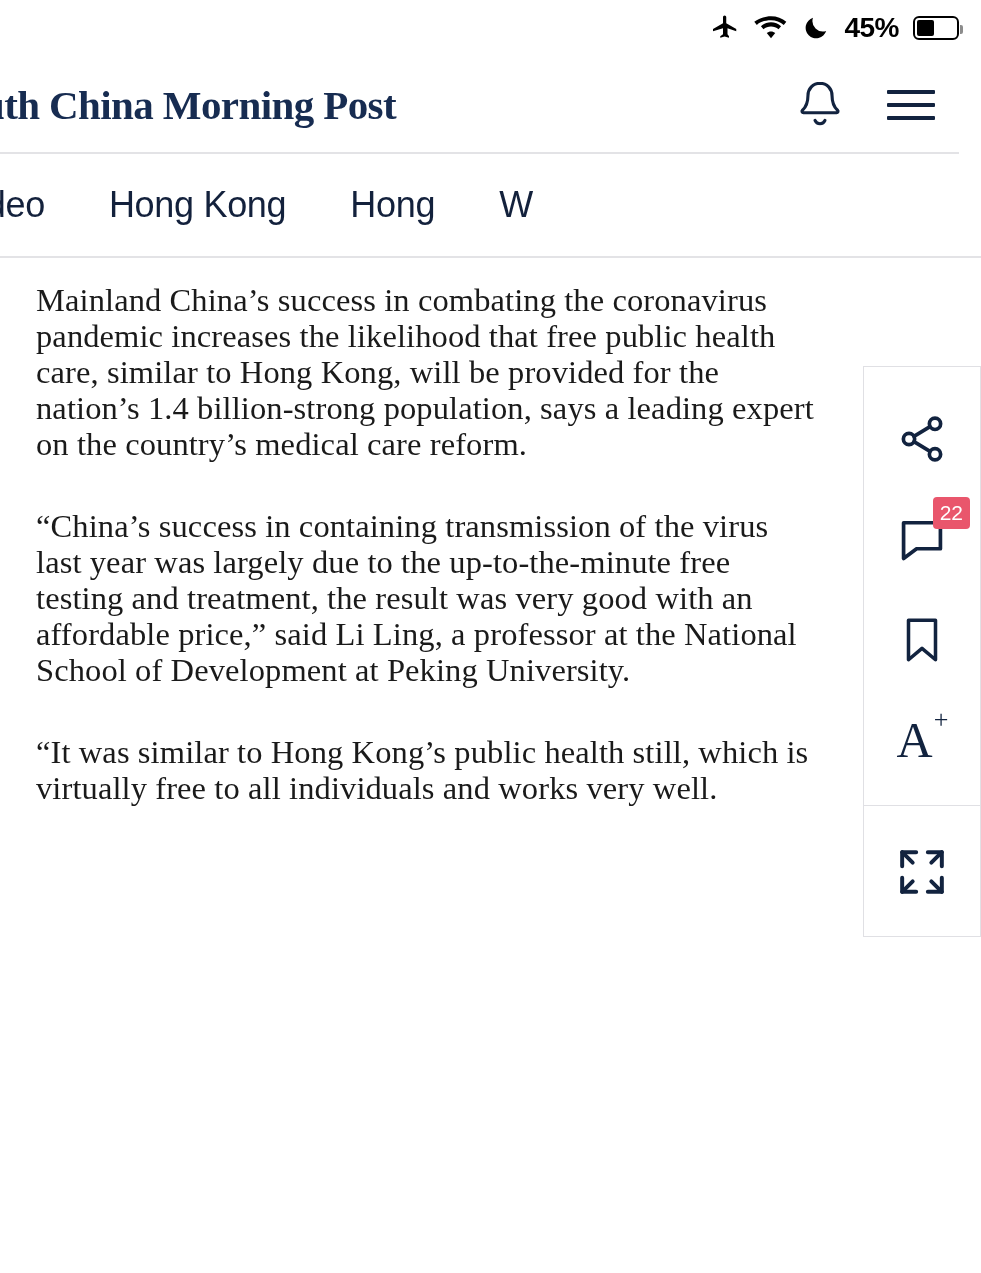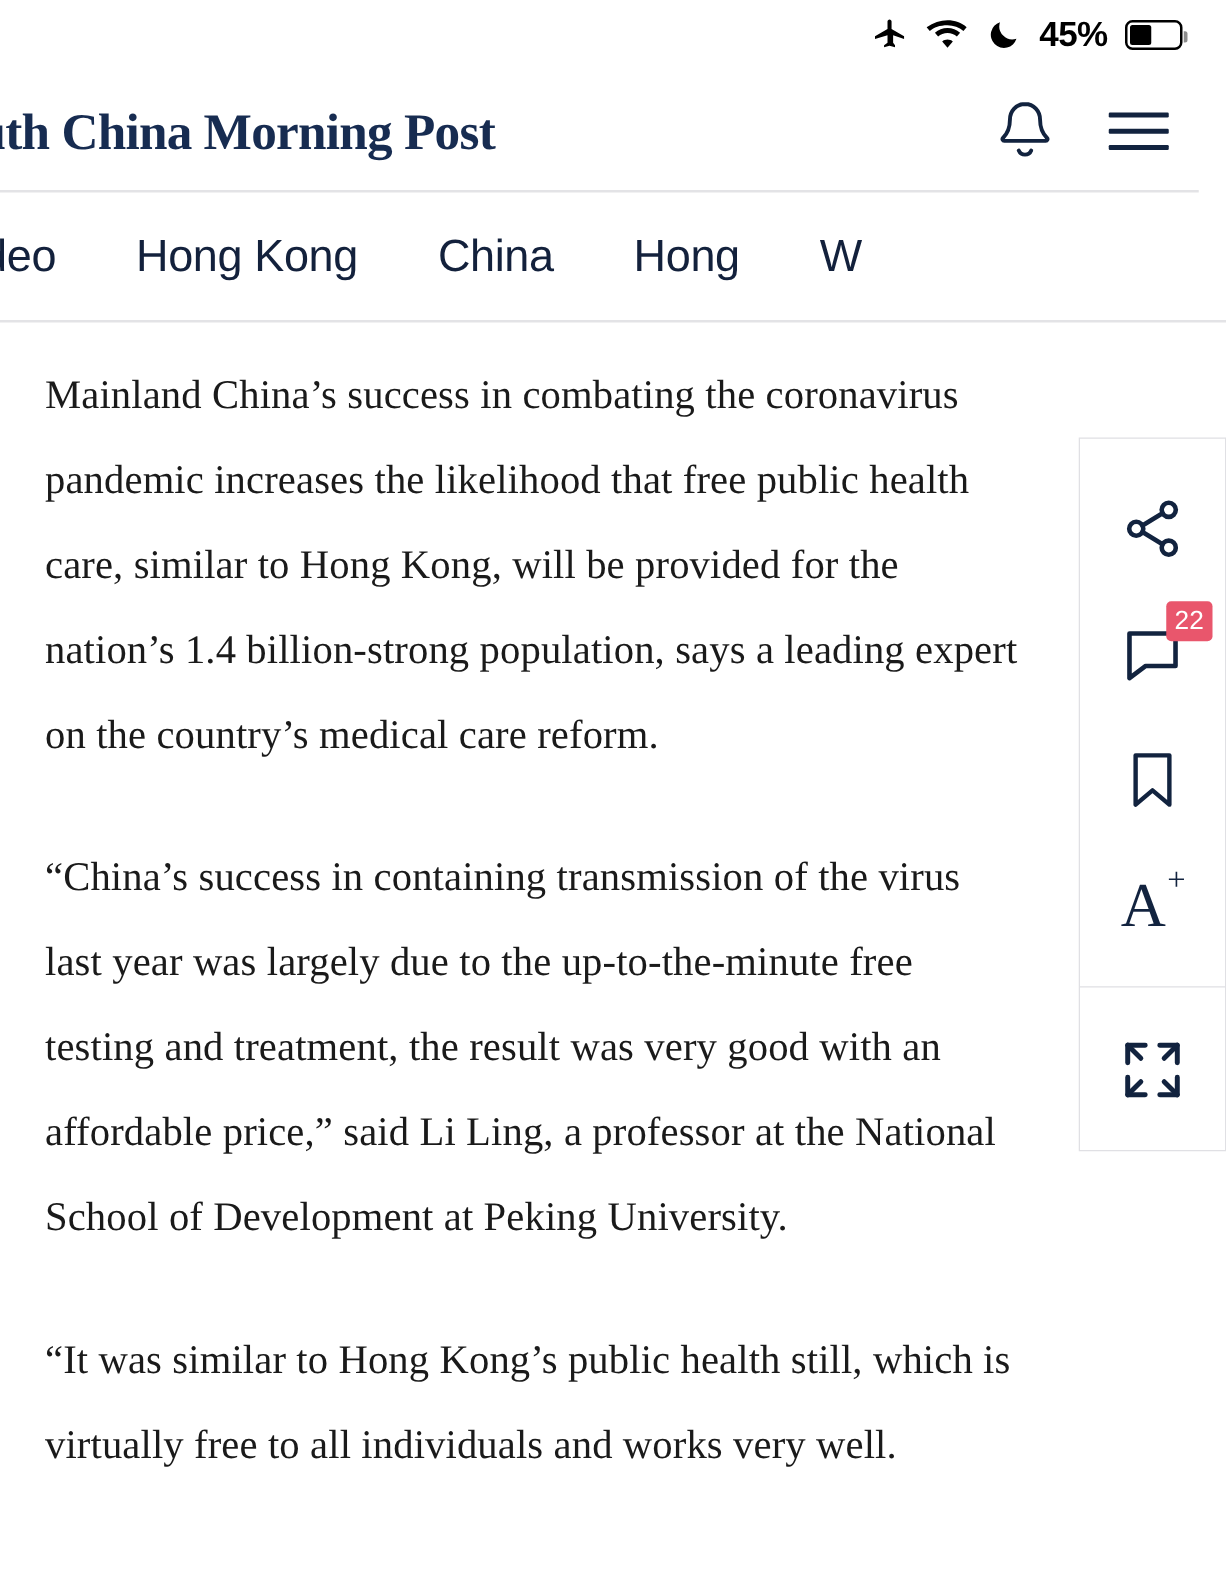--- a/index.html
+++ b/index.html
@@ -15,21 +15,21 @@
     color: #12233f;
     position: relative;
   }
 
   
   .status-bar {
     height: 56px;
     display: flex;
     align-items: center;
     justify-content: flex-end;
-    padding-right: 35px;
+    padding-right: 22px;
     gap: 14px;
     box-sizing: border-box;
   }
   .status-bar .glyph {
     display: inline-flex;
     align-items: center;
     justify-content: center;
     color: #000;
   }
   .status-battery-text {
@@ -156,31 +156,31 @@
     align-items: flex-start;
   }
   .article {
     width: 820px;
     padding: 24px 0 0 36px;
     box-sizing: border-box;
   }
   .article p {
     font-family: "Liberation Serif", serif;
     font-size: 32.5px;
-    line-height: 68px;
+    line-height: 36px;
     color: #1a1a1a;
     margin: 0 0 46px 0;
     letter-spacing: 0.1px;
   }
 
   
   .rail {
     position: absolute;
     right: 0;
-    top: 350px;
+    top: 366px;
     width: 118px;
     border: 1px solid #e0e0e4;
     background: #fff;
     box-sizing: border-box;
   }
   .rail-group {
     padding: 46px 0 40px 0;
     display: flex;
     flex-direction: column;
     align-items: center;
@@ -277,21 +277,20 @@
           <span></span>
       </span>
     </button>
   </div>
   <div class="masthead-rule"></div>
 </div>
 
 <div class="nav">
   <div class="nav-item">ideo</div>
   <div class="nav-item">Hong Kong</div>
-  <div class="nav-item">China</div>
   <div class="nav-item">Hong</div>
   <div class="nav-item">W</div>
 </div>
 
 <div class="content">
   <div class="article">
     <p>Mainland China’s success in combating the coronavirus pandemic increases the likelihood that free public health care, similar to Hong Kong, will be provided for the nation’s 1.4 billion-strong population, says a leading expert on the country’s medical care reform.</p>
     <p>“China’s success in containing transmission of the virus last year was largely due to the up-to-the-minute free testing and treatment, the result was very good with an affordable price,” said Li Ling, a professor at the National School of Development at Peking University.</p>
     <p>“It was similar to Hong Kong’s public health still, which is virtually free to all individuals and works very well.</p>
   </div>

